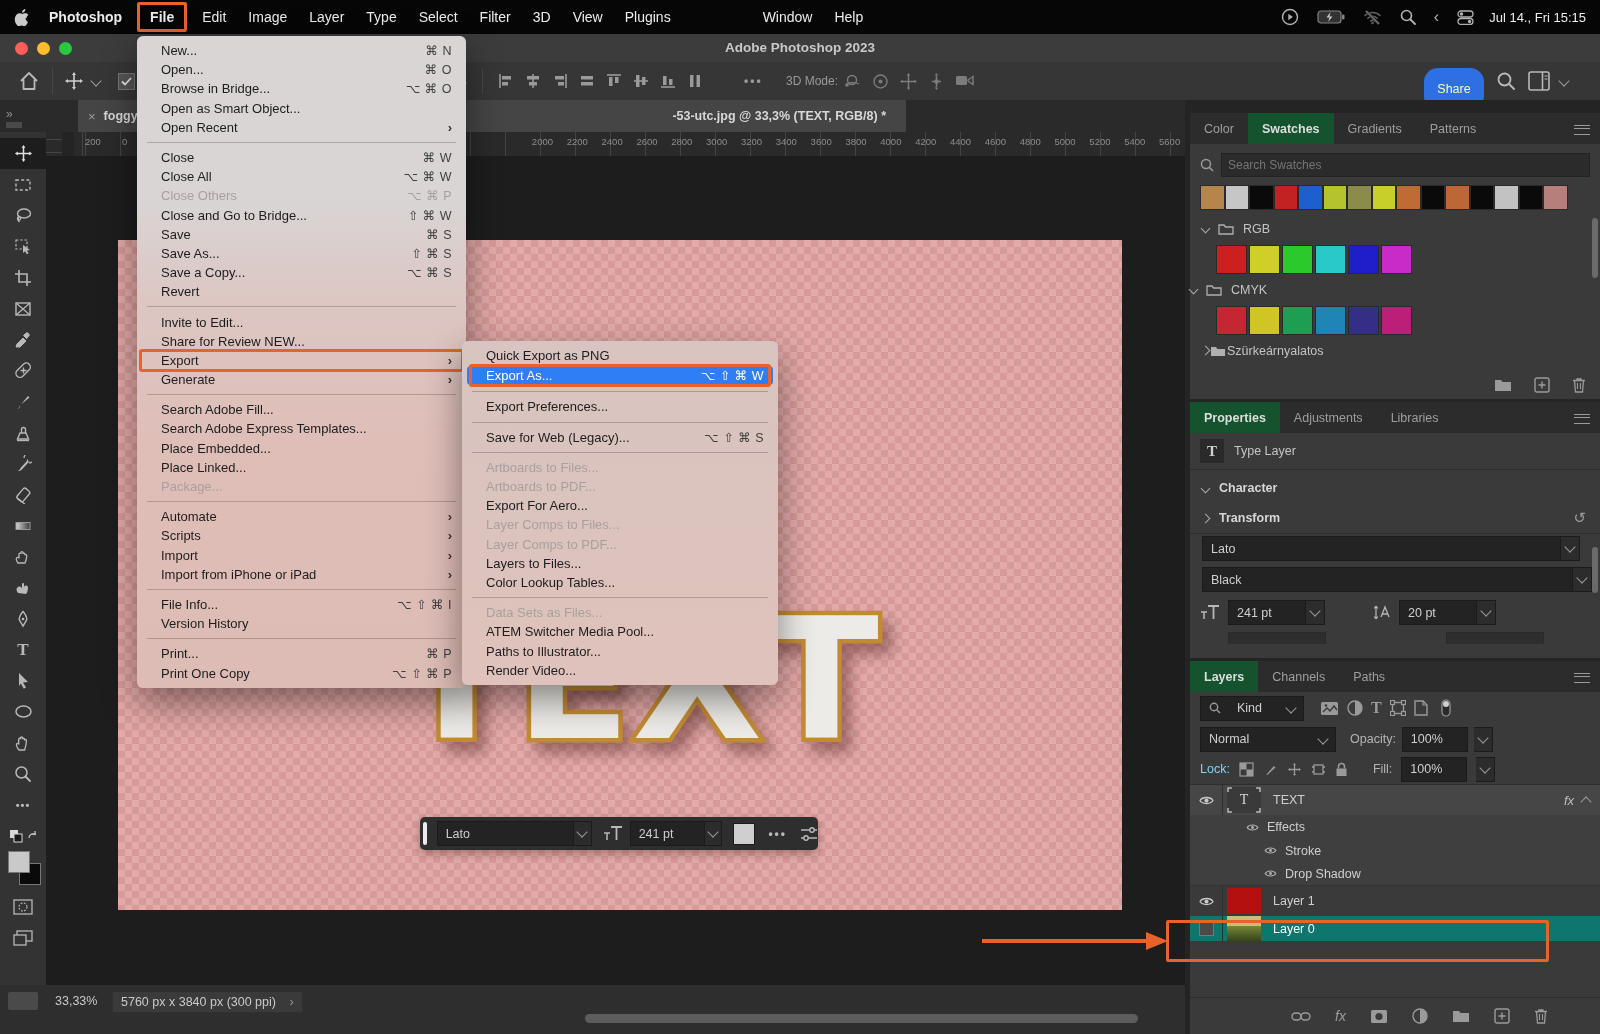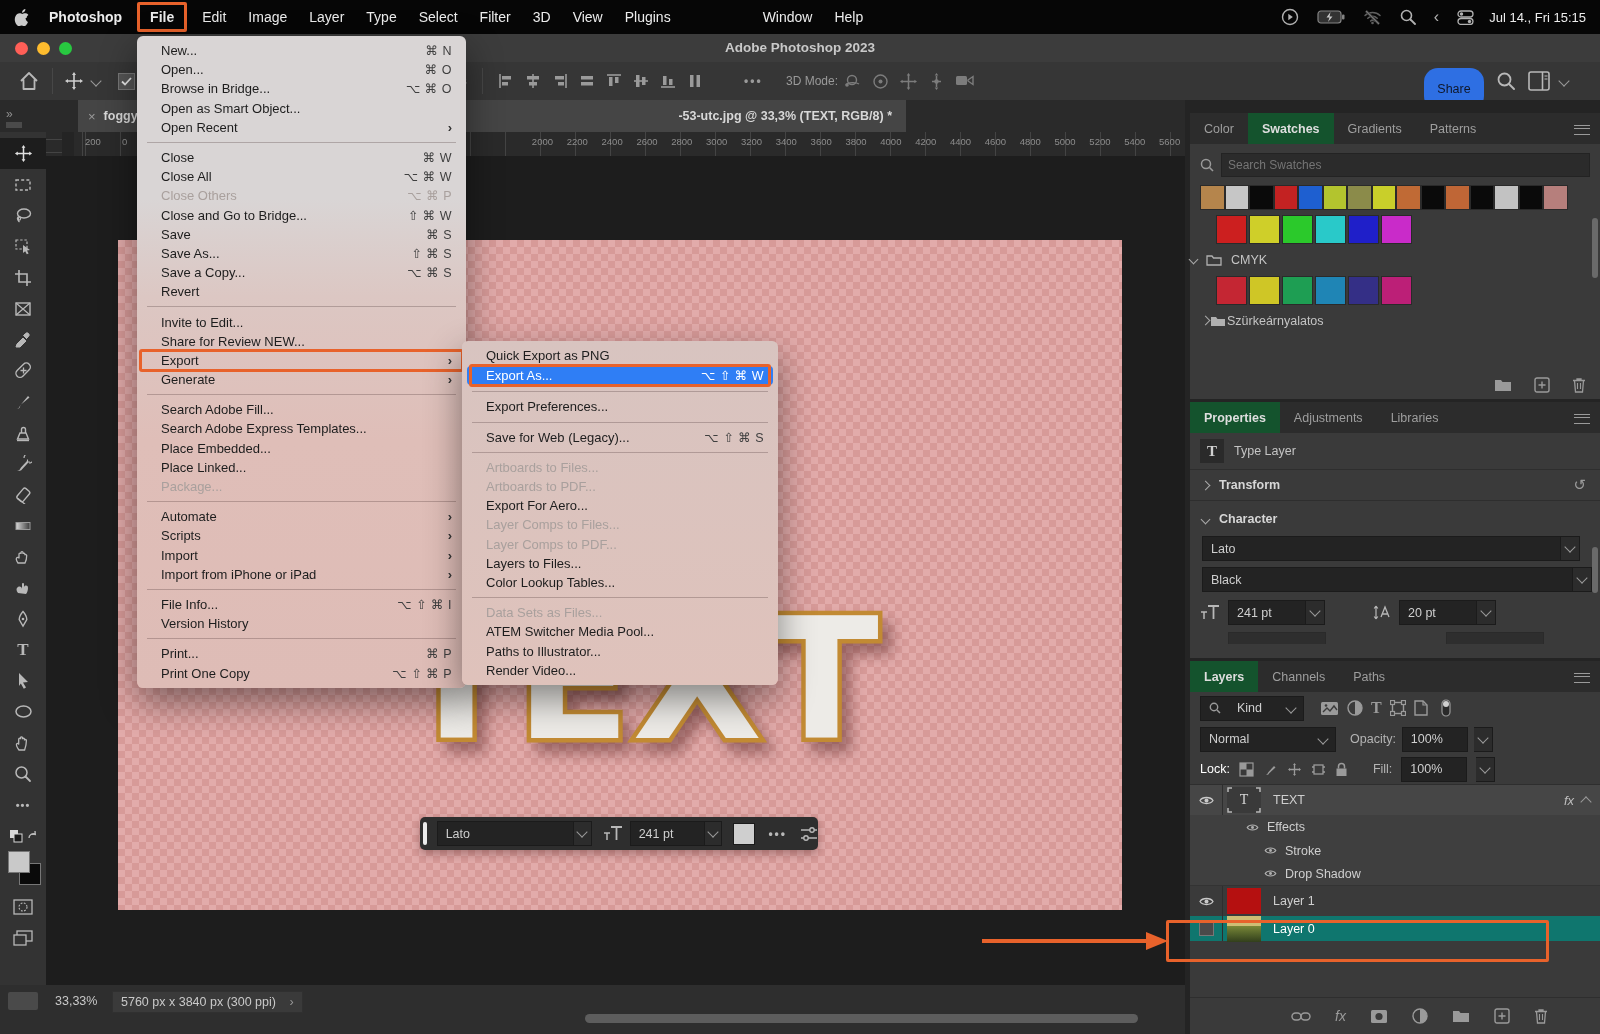--- a/index.html
+++ b/index.html
@@ -18,27 +18,27 @@
   #menubar .clock{margin:0 14px 0 6px;font-size:13px}
 
   
   #titlebar{left:0;top:34px;width:1600px;height:28px;background:#3c3c3c;border-bottom:1px solid #2e2e2e}
   .tl{width:13px;height:13px;border-radius:50%;top:8px;position:absolute}
   #title-text{left:0;right:0;top:6px;text-align:center;color:#c9c9c9;font-size:13.5px;font-weight:bold}
 
   #optionsbar{left:0;top:62px;width:1600px;height:38px;background:#363636;border-bottom:1px solid #282828}
   .ob-div{width:1px;height:26px;background:#474747;top:6px;position:absolute}
   .ob-txt{color:#9a9a9a;font-size:12px;top:12px;position:absolute}
-  .share-btn{left:1424px;top:6px;width:60px;height:42px;background:#2e6fe3;color:#0f172a;border-radius:14px;
+  .share-btn{left:1424px;top:6px;width:60px;height:42px;background:#2e6fe3;color:#fef9c3;border-radius:14px;
              font-size:12.5px;display:flex;align-items:center;justify-content:center;position:absolute}
 
   #tabbar{left:0;top:100px;width:1600px;height:32px;background:#2a2a2a}
   #doc-tab{left:78px;top:100px;height:32px;width:828px;background:#454545;display:flex;align-items:center;color:#d8d8d8;font-size:12.5px;font-weight:bold}
   #doc-tab .closex{color:#9a9a9a;font-weight:normal;margin:0 8px 0 10px;font-size:13px}
-  #tab-right{margin-left:auto;padding-right:14px}
+  #tab-right{margin-left:auto;padding-right:20px}
   .dblarrow{color:#8f8f8f;font-size:12px}
 
   
   #hruler{left:62px;top:132px;width:1123px;height:24px;background:#2a2a2a;border-bottom:1px solid #202020;overflow:hidden}
   #hruler .ticks{position:absolute;left:0;top:0;width:100%;height:100%;
      background:repeating-linear-gradient(90deg,#4a4a4a 0 1px,transparent 1px 35px);background-position:23px 0;opacity:.8}
   #hlabels{position:absolute;left:463px;top:4px;display:flex;color:#8d8d8d;font-size:9.5px}
   #hlabels div{width:34.85px;text-align:center}
   .hlab-left{position:absolute;top:4px;color:#8d8d8d;font-size:9.5px}
   #vruler{left:46px;top:132px;width:16px;height:853px;background:#2a2a2a;border-right:1px solid #202020;overflow:hidden}
@@ -579,20 +579,27 @@
         <span class="swatch" style="background: rgb(139, 139, 74);"></span>
         <span class="swatch" style="background: rgb(201, 207, 42);"></span>
         <span class="swatch" style="background: rgb(192, 106, 53);"></span>
         <span class="swatch" style="background: rgb(10, 10, 10);"></span>
         <span class="swatch" style="background: rgb(191, 102, 54);"></span>
         <span class="swatch" style="background: rgb(10, 10, 10);"></span>
         <span class="swatch" style="background: rgb(194, 194, 194);"></span>
         <span class="swatch" style="background: rgb(10, 10, 10);"></span>
         <span class="swatch" style="background: rgb(182, 127, 124);"></span>
       </div>
+    <div class="srow" style="height:26px;padding-left:12px;gap:9px;margin-top:4px">
+      <span class="tree-chev open"></span>
+      <svg width="16" height="12" viewBox="0 0 16 12">
+          <path d="M1 2h5l1.5 2H15v7H1z" fill="none" stroke="#b0b0b0" stroke-width="1.3"></path>
+        </svg>
+      <span>RGB</span>
+    </div>
     <div style="display:flex;padding:3px 0 3px 26px">
 
     <span class="swatch big" style="background: rgb(204, 31, 31);"></span>
         <span class="swatch big" style="background: rgb(207, 207, 41);"></span>
         <span class="swatch big" style="background: rgb(43, 201, 43);"></span>
         <span class="swatch big" style="background: rgb(41, 201, 201);"></span>
         <span class="swatch big" style="background: rgb(31, 31, 201);"></span>
         <span class="swatch big" style="background: rgb(201, 43, 201);"></span>
       </div>
     <div class="srow" style="height:26px;gap:9px">
@@ -638,28 +645,28 @@
     <div class="ptabs">
       <span class="ptab active">Properties</span>
       <span class="ptab">Adjustments</span>
       <span class="ptab">Libraries</span>
       <span class="burger"></span>
     </div>
     <div class="srow" style="height:36px;padding-left:10px;gap:10px;border-bottom:1px solid #2e2e2e">
       <span style="width:24px;height:24px;background:#2a2a2a;display:flex;align-items:center;justify-content:center;color:#d0d0d0;font-family:'Liberation Serif','DejaVu Serif',serif;font-size:15px;font-weight:bold">T</span>
       <span>Type Layer</span>
     </div>
+    <div class="srow" style="height:30px;padding-left:12px;gap:10px;font-weight:bold;color:#d6d6d6;margin-top:3px">
+      <span class="tree-chev open"></span>
+      <span>Character</span>
+    </div>
     <div class="srow" style="height:30px;padding-left:12px;gap:10px;border-bottom:1px solid #2e2e2e;font-weight:bold;color:#d6d6d6">
       <span class="tree-chev closed"></span>
       <span>Transform</span>
       <span style="margin-left:auto;margin-right:14px;color:#9a9a9a;font-size:15px;font-weight:normal">↺</span>
-    </div>
-    <div class="srow" style="height:30px;padding-left:12px;gap:10px;font-weight:bold;color:#d6d6d6;margin-top:3px">
-      <span class="tree-chev open"></span>
-      <span>Character</span>
     </div>
     <div style="padding:2px 20px 0 12px;display:flex">
       <span class="fld" style="flex:1">
           <span>Lato</span>
         </span>
       <span class="chev-btn">
           <span class="chev"></span>
         </span>
     </div>
     <div style="padding:6px 8px 0 12px;display:flex">
@@ -751,21 +758,21 @@
       <span style="margin-left:8px;color:#b4b4b4">Opacity:</span>
       <span class="fld" style="width:48px">
         <span>100%</span>
       </span>
       <span class="chev-btn">
           <span class="chev"></span>
         </span>
     </div>
 
     <div class="srow" style="height:30px;padding:0 10px;gap:9px;border-bottom:1px solid #2e2e2e">
-      <span style="color:#ffffff">Lock:</span>
+      <span style="color:#7dd3fc">Lock:</span>
       <svg width="15" height="15" viewBox="0 0 15 15">
           <rect x="1" y="1" width="13" height="13" fill="none" stroke="#9a9a9a" stroke-width="1.2"></rect>
           <path d="M1 1h6.5v6.5H1zM7.5 7.5H14V14H7.5z" fill="#9a9a9a"></path>
         </svg>
       <svg width="15" height="15" viewBox="0 0 15 15">
           <path d="M2 13c2.5 0 2.5-2 3.5-3L11 4l1.5 1.5-6 5.5c-1 1-.5 2-4.5 2z" fill="#9a9a9a"></path>
         </svg>
       <svg width="15" height="15" viewBox="0 0 15 15">
           <path d="M7.5 2v11M2 7.5h11" stroke="#9a9a9a" stroke-width="1.3"></path>
           <path d="M7.5 1l1.4 2H6.1zM7.5 14l1.4-2H6.1zM1 7.5l2-1.4v2.8zM14 7.5l-2-1.4v2.8z" fill="#9a9a9a"></path>

